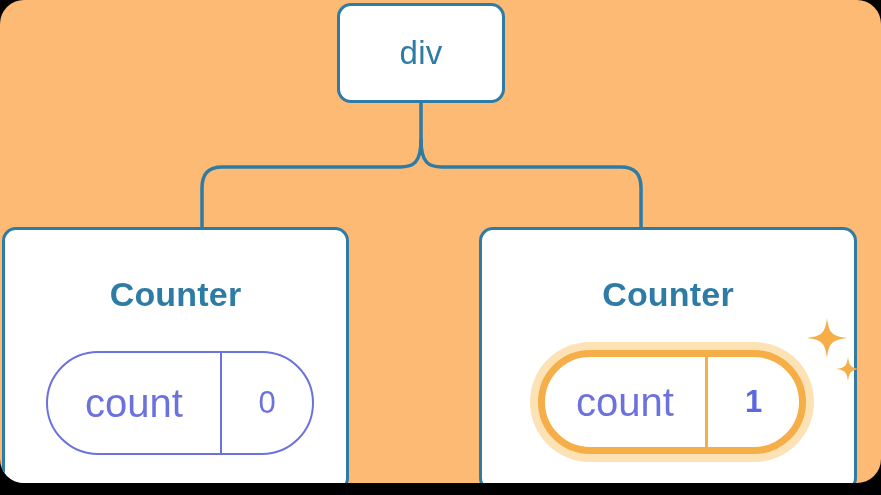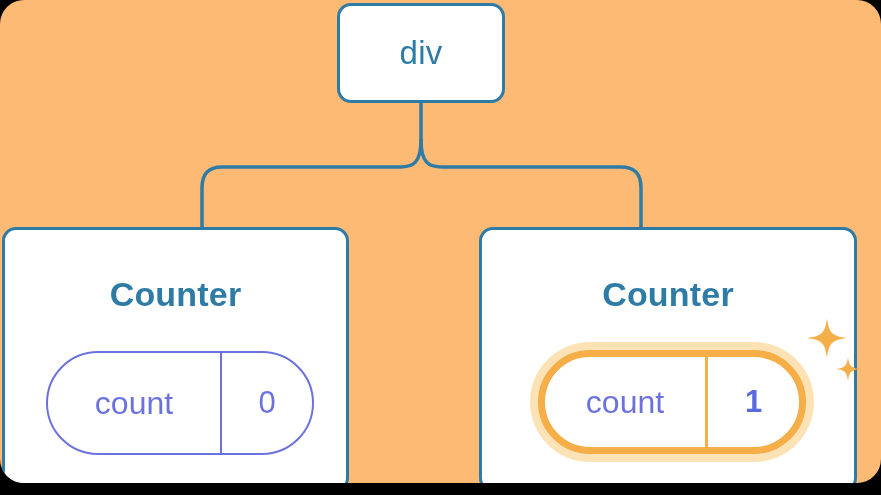--- a/index.html
+++ b/index.html
@@ -140,21 +140,21 @@
 
   .pill-key, .pill-val {
     display: flex;
     align-items: center;
     justify-content: center;
     box-sizing: border-box;
   }
   .pill-key {
     flex: 0 0 172px;
     color: #6B72DE;
-    font-size: 32px;
+    font-size: 40px;
     font-weight: 400;
   }
   .pill-val {
     flex: 1 1 auto;
     color: #6B72DE;
     font-size: 31px;
     font-weight: 400;
     border-left: 2px solid #6B72DE;
   }
   .pill-highlight .pill-key {

